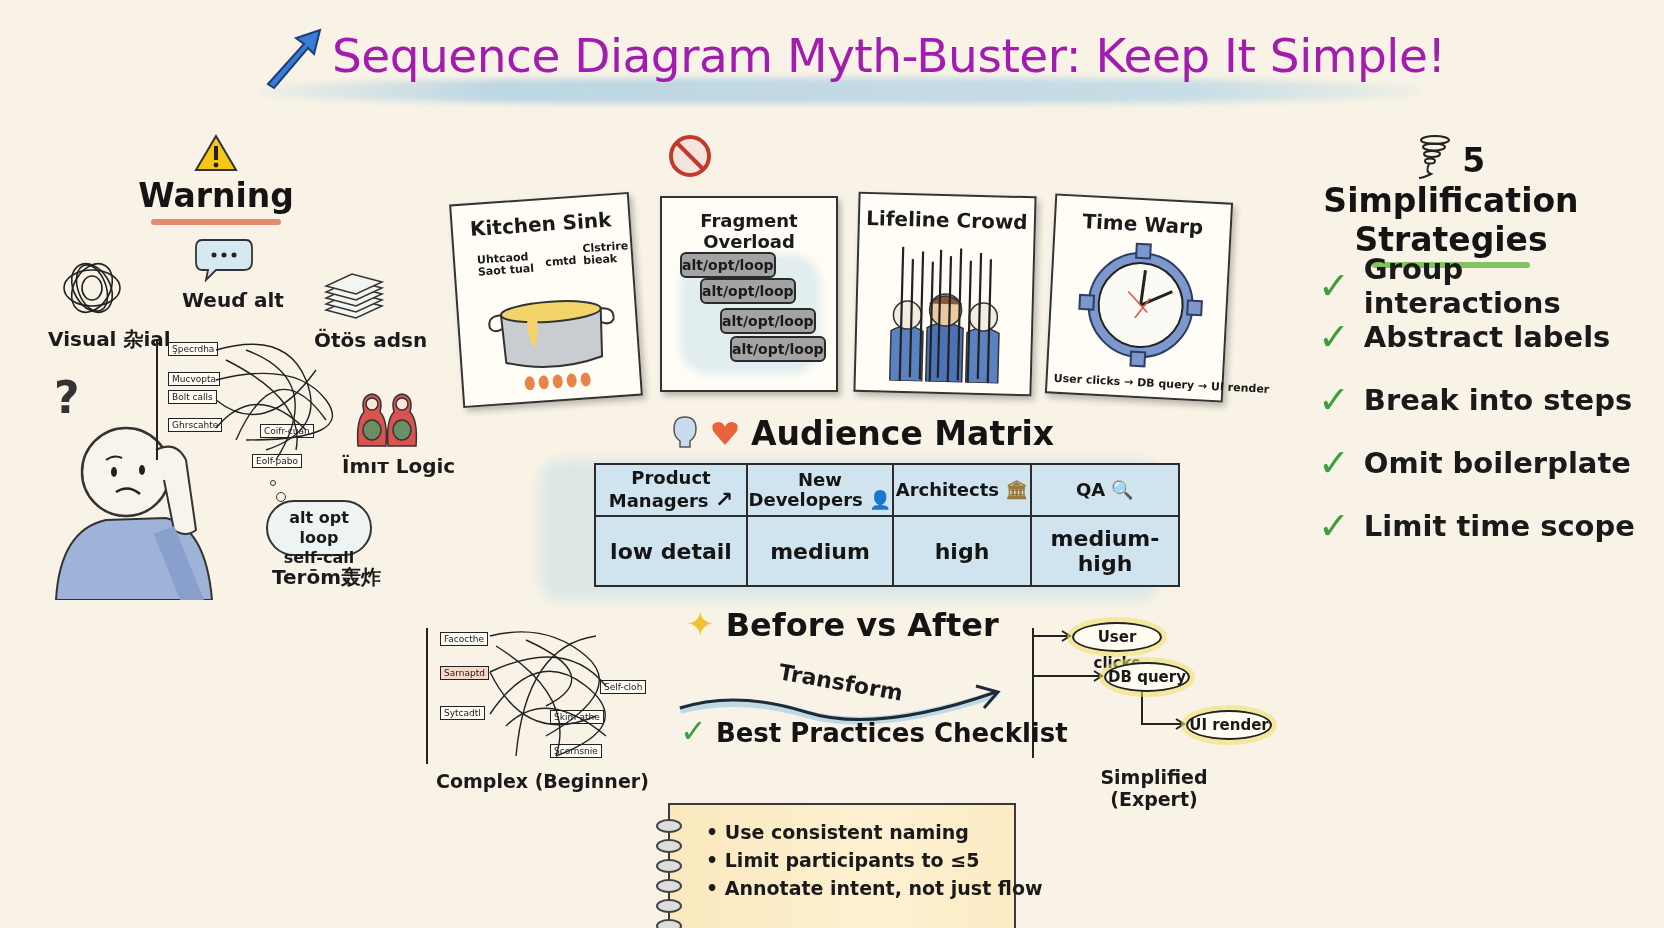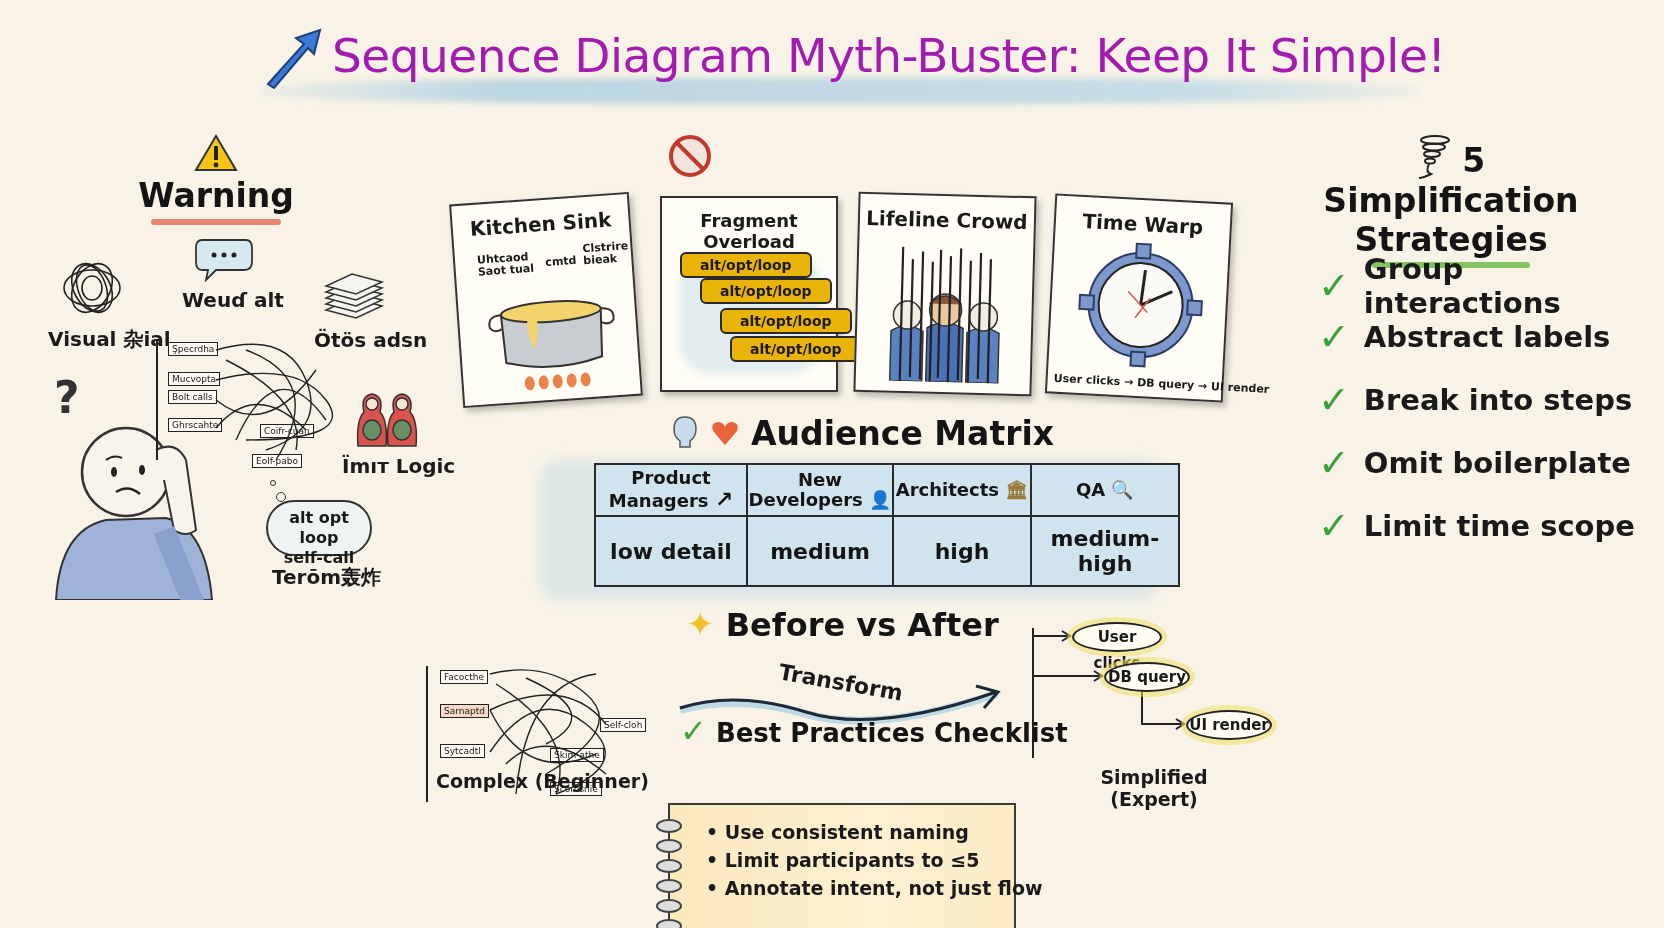--- a/index.html
+++ b/index.html
@@ -32,22 +32,22 @@
   .cog-label { font-size: 20px; font-weight: bold; color: #1b1b1b; }
   .tiny-box { position: absolute; border: 1.5px solid #222; background: #fdfbf3; font-size: 9px; padding: 1px 3px; white-space: nowrap; }
 
   
   .card {
     position: absolute; background: #fffdf6; border: 2px solid #333;
     box-shadow: 3px 4px 6px rgba(0,0,0,0.25);
   }
   .card-title { position: absolute; left: 0; right: 0; top: 12px; text-align: center; font-size: 20px; font-weight: bold; }
   .bubble {
-    position: absolute; background: #eab308; border: 2px solid #2a2a2a; border-radius: 6px;
-    font-size: 14px; font-weight: bold; padding: 3px 18px; white-space: nowrap;
+    position: absolute; background: #a3a3a3; border: 2px solid #2a2a2a; border-radius: 6px;
+    font-size: 14px; font-weight: bold; padding: 3px 0; white-space: nowrap;
   }
 
   
   .strat-item { position: absolute; left: 1318px; font-size: 29px; font-weight: bold; display: flex; align-items: center; }
   .check { color: #3aa13a; font-size: 38px; margin-right: 14px; font-weight: bold; }
 
   
   .matrix-wash {
     position: absolute; left: 540px; top: 460px; width: 620px; height: 140px;
     background: rgba(170,210,230,0.35); border-radius: 20px; filter: blur(6px);
@@ -331,21 +331,21 @@
     <td>medium-high</td>
   </tr>
 </tbody>
   </table>
 
 <div class="abs sec-head" style="left:686px; top:604px; white-space:nowrap; font-size:32px;">
   <span style="color:#f2c12e; font-size:34px;">✦</span>
   <span>Before vs After</span>
 </div>
 
-<div class="abs" style="left:426px; top:626px; width:230px; height:140px;margin-top:38px;">
+<div class="abs" style="left:426px; top:626px; width:230px; height:140px;">
   <div class="abs" style="left:0; top:2px; width:2px; height:136px; background:#222;"></div>
   <div class="tiny-box" style="left:14px; top:6px;">Facocthe</div>
   <div class="tiny-box" style="left:14px; top:40px; background:#f6d9c6;">Sarnaptd</div>
   <div class="tiny-box" style="left:14px; top:80px;">Sytcadtl</div>
   <div class="tiny-box" style="left:174px; top:54px;">Self-cloh</div>
   <div class="tiny-box" style="left:124px; top:84px;">Skim-athe</div>
   <div class="tiny-box" style="left:124px; top:118px;">Scornsnie</div>
   <svg class="abs" style="left:60px; top:0;" width="130" height="140" viewBox="0 0 130 140">
     <g fill="none" stroke="#222" stroke-width="1.4">
       <path d="M4 10 Q60 -4 100 30 T60 110"></path>

